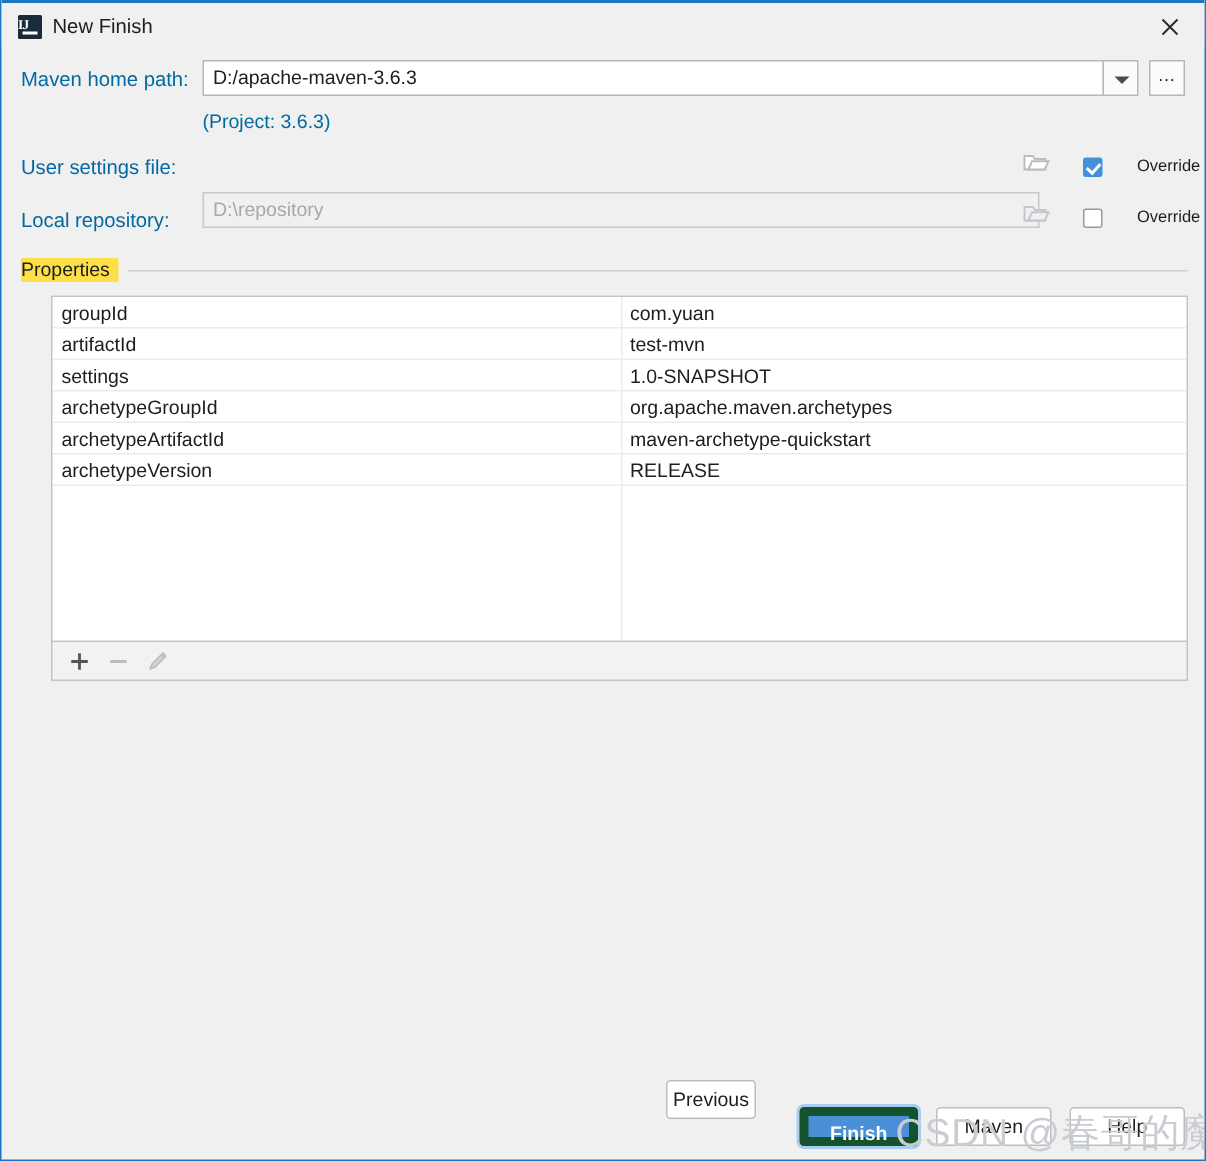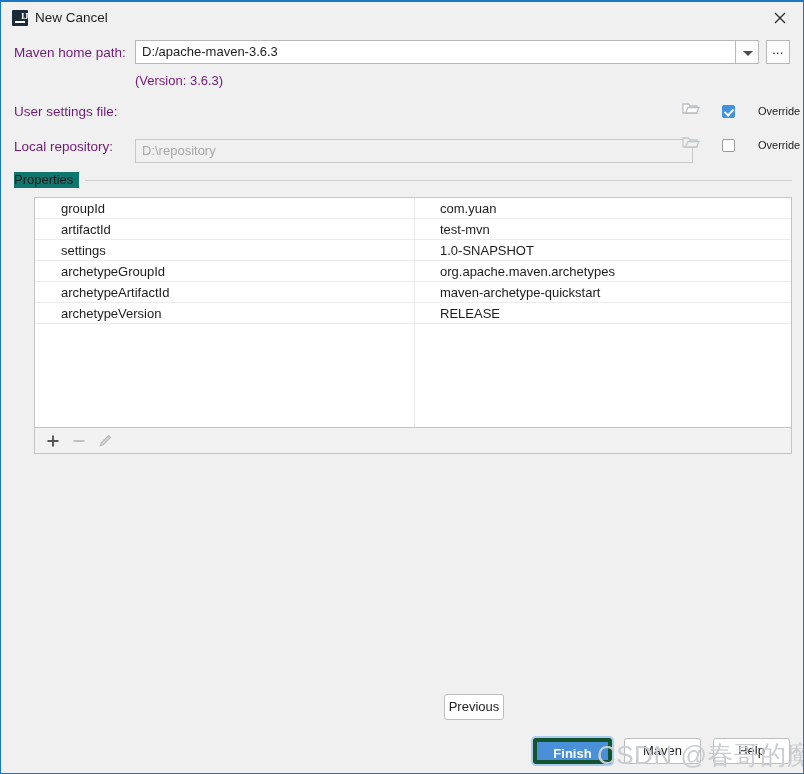--- a/index.html
+++ b/index.html
@@ -42,21 +42,21 @@
     left: 11px; top: 8px;
     width: 16px; height: 16px;
     background: #1c2b3a;
     border-radius: 1px;
     overflow: hidden;
   }
   #app-icon .ij-letters {
     position: absolute;
     left: 0; top: 1px;
     width: 16px;
-    text-align: right;
+    text-align: left;
     font-family: "Liberation Serif", serif;
     font-size: 9px;
     font-weight: bold;
     color: #ffffff;
     letter-spacing: -0.5px;
     line-height: 10px;
   }
   #app-icon .ij-bar {
     position: absolute;
     left: 3px; bottom: 3px;
@@ -76,21 +76,21 @@
     right: 0; top: 0;
     width: 46px; height: 30px;
     cursor: default;
   }
   #close-button svg { position: absolute; left: 17px; top: 10px; }
 
   
   .field-label {
     position: absolute;
     font-size: 13.5px;
-    color: #701a75;
+    color: #0369a1;
     white-space: nowrap;
     line-height: 16px;
   }
 
   
   .textfield {
     position: absolute;
     box-sizing: border-box;
     background: #ffffff;
     border: 1px solid #b7b7b7;
@@ -174,21 +174,21 @@
     white-space: nowrap;
     line-height: 16px;
   }
 
   
   #props-title {
     position: absolute;
     left: 13px; top: 172px;
     font-size: 13px;
     color: #1d1d1d;
-    background: #0f766e;
+    background: #fde047;
     padding-right: 6px;
     line-height: 16px;
   }
   #props-sep {
     position: absolute;
     left: 84px; top: 180px;
     width: 707px; height: 1px;
     background: #d0d0d0;
   }
 
@@ -208,21 +208,20 @@
     border-bottom: 1px solid #ebebeb;
     box-sizing: border-box;
   }
   .prop-key, .prop-val {
     position: absolute;
     top: 2px;
     font-size: 13px;
     color: #1d1d1d;
     white-space: nowrap;
     line-height: 17px;
-    margin-left: 20px;
   }
   .prop-key { left: 6px; }
   .prop-val { left: 385px; }
   #col-divider {
     position: absolute;
     left: 379px; top: 0;
     width: 1px; height: 231px;
     background: #ebebeb;
   }
 
@@ -253,21 +252,21 @@
     border-radius: 3px;
     font-size: 13px;
     color: #1d1d1d;
     text-align: center;
     line-height: 24px;
     cursor: default;
     white-space: nowrap;
   }
   .dlg-btn.default {
     background: #4a90d9;
-    border: 4px solid #14532d;
+    border: 6px solid #14532d;
     color: #ffffff;
     font-weight: bold;
     box-shadow: 0 0 0 2px #a8cdee;
   }
 
   
   #watermark {
     position: absolute;
     left: 596px; top: 740px;
     font-size: 26px;
@@ -281,60 +280,60 @@
 </head>
 <body>
 
 <div id="window">
 
   <div id="titlebar">
     <div id="app-icon">
       <div class="ij-letters">IJ</div>
       <div class="ij-bar"></div>
     </div>
-    <div id="window-title">New Cancel</div>
+    <div id="window-title">New Finish</div>
     <div id="close-button">
       <svg width="12" height="12" viewBox="0 0 12 12">
         <path d="M1 1 L11 11 M11 1 L1 11" stroke="#2b2b2b" stroke-width="1.3" fill="none"></path>
       </svg>
     </div>
   </div>
 
   <div class="field-label" style="left:13px; top:45px;">Maven home path:</div>
 
   <div class="textfield" style="left:134px; top:40px; width:601px;">D:/apache-maven-3.6.3</div>
 
   <div class="square-btn" style="left:734px; top:40px;">
     <span class="arrow-down"></span>
   </div>
 
   <div class="square-btn" style="left:765px; top:40px;">
     <span class="ellipsis-dots">...</span>
   </div>
 
-  <div class="field-label" style="left:134px; top:73px; font-size:13px;">(Version: 3.6.3)</div>
+  <div class="field-label" style="left:134px; top:73px; font-size:13px;">(Project: 3.6.3)</div>
 
   <div class="field-label" style="left:13px; top:104px;">User settings file:</div>
 
 
   <div class="folder-btn" style="left:681px; top:100px;">
     <svg width="18" height="16" viewBox="0 0 18 16">
       <path d="M1 4 L1 13 L15 13 L15 6 L8 6 L6.5 4 Z" fill="#ffffff" stroke="#b9bcc0" stroke-width="1.3"></path>
       <path d="M3.5 13 L6 7.5 L17 7.5 L14.5 13 Z" fill="#ffffff" stroke="#b9bcc0" stroke-width="1.3"></path>
     </svg>
   </div>
 
   <div class="cb-row" style="left:721px; top:105px;">
     <span class="cb-box checked"></span>
     <span class="cb-label">Override</span>
   </div>
 
   <div class="field-label" style="left:13px; top:139px;">Local repository:</div>
 
-  <div class="textfield disabled" style="left:134px; top:139px; width:558px;">
+  <div class="textfield disabled" style="left:134px; top:128px; width:558px;">
     <span class="placeholder">D:\repository</span>
   </div>
 
   <div class="folder-btn" style="left:681px; top:134px;">
     <svg width="18" height="16" viewBox="0 0 18 16">
       <path d="M1 4 L1 13 L15 13 L15 6 L8 6 L6.5 4 Z" fill="#f0f0f0" stroke="#c3c6ca" stroke-width="1.3"></path>
       <path d="M3.5 13 L6 7.5 L17 7.5 L14.5 13 Z" fill="#f0f0f0" stroke="#c3c6ca" stroke-width="1.3"></path>
     </svg>
   </div>
 
@@ -387,21 +386,21 @@
       </svg>
     </div>
     <div class="tb-btn" style="left:60px;">
       <svg width="20" height="20" viewBox="0 0 20 20">
         <path d="M5 15 L6.4 11.6 L13.6 4.4 L15.6 6.4 L8.4 13.6 Z" fill="#d2d2d2" stroke="#bdbdbd" stroke-width="1.1" stroke-linejoin="round"></path>
         <path d="M12.6 5.4 L14.6 7.4" stroke="#bdbdbd" stroke-width="1.1"></path>
       </svg>
     </div>
   </div>
 
-  <div class="dlg-btn" style="left:443px; top:694px; width:60px;">Previous</div>
+  <div class="dlg-btn" style="left:443px; top:720px; width:60px;">Previous</div>
 
   <div class="dlg-btn default" style="left:532px; top:738px; width:79px;">Finish</div>
 
   <div class="dlg-btn" style="left:623px; top:738px; width:77px;">Maven</div>
 
   <div class="dlg-btn" style="left:712px; top:738px; width:77px;">Help</div>
 
   <div id="watermark">CSDN @春哥的魔法书</div>
 
 </div>

